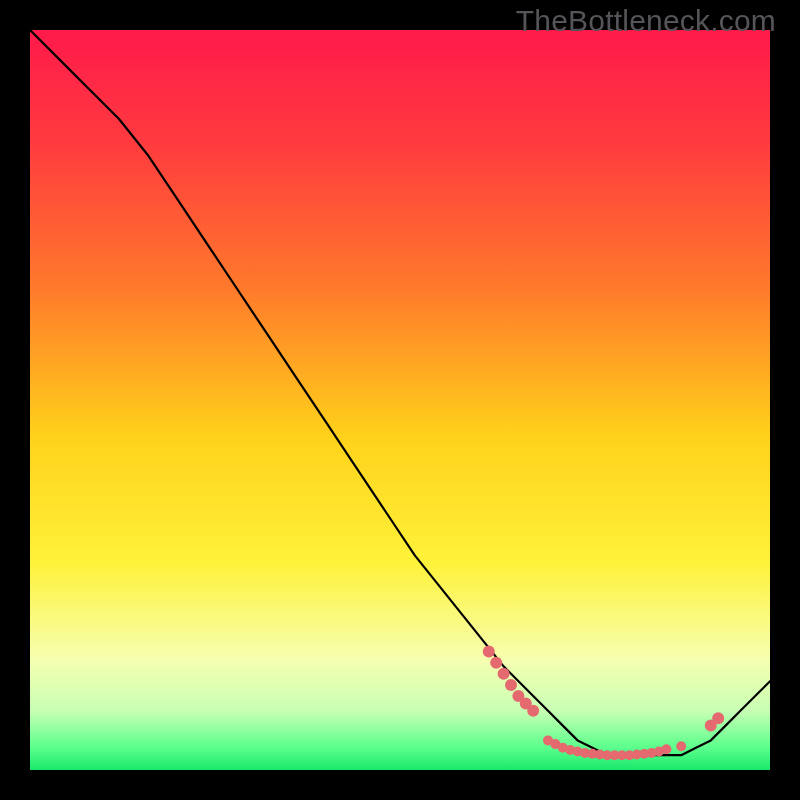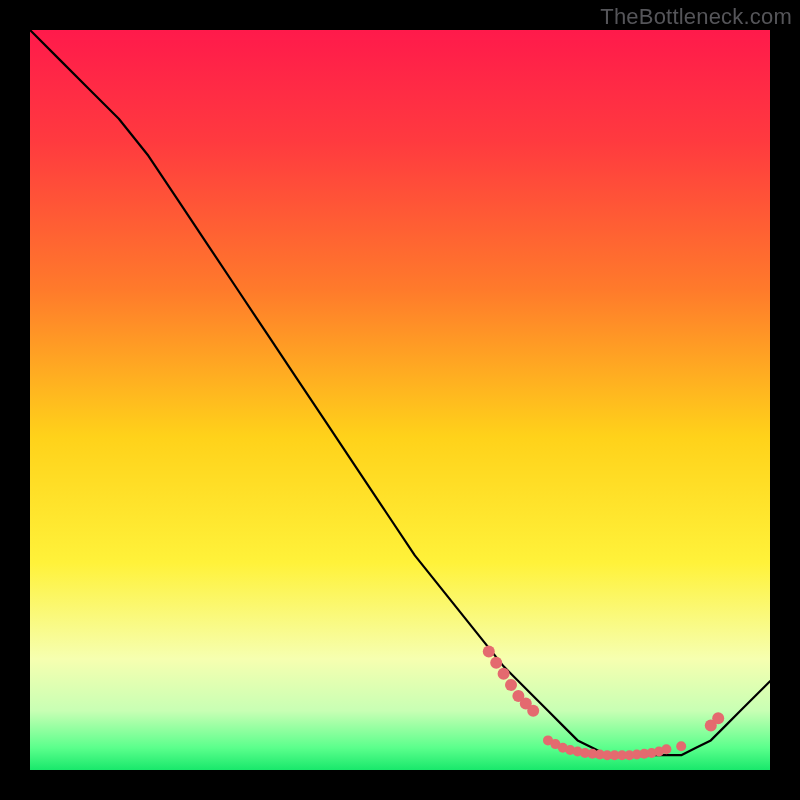--- a/index.html
+++ b/index.html
@@ -13,23 +13,23 @@
   }
   .frame {
     position: relative;
     width: 800px;
     height: 800px;
     background: #000;
   }
   .watermark {
     position: absolute;
     top: 4px;
-    right: 8px;
+    right: 24px;
     color: #555559;
-    font-size: 22px;
+    font-size: 30px;
     font-weight: 500;
     letter-spacing: 0.2px;
     z-index: 10;
   }
   .plot-wrap {
     position: absolute;
     left: 30px;
     top: 30px;
     width: 740px;
     height: 740px;

